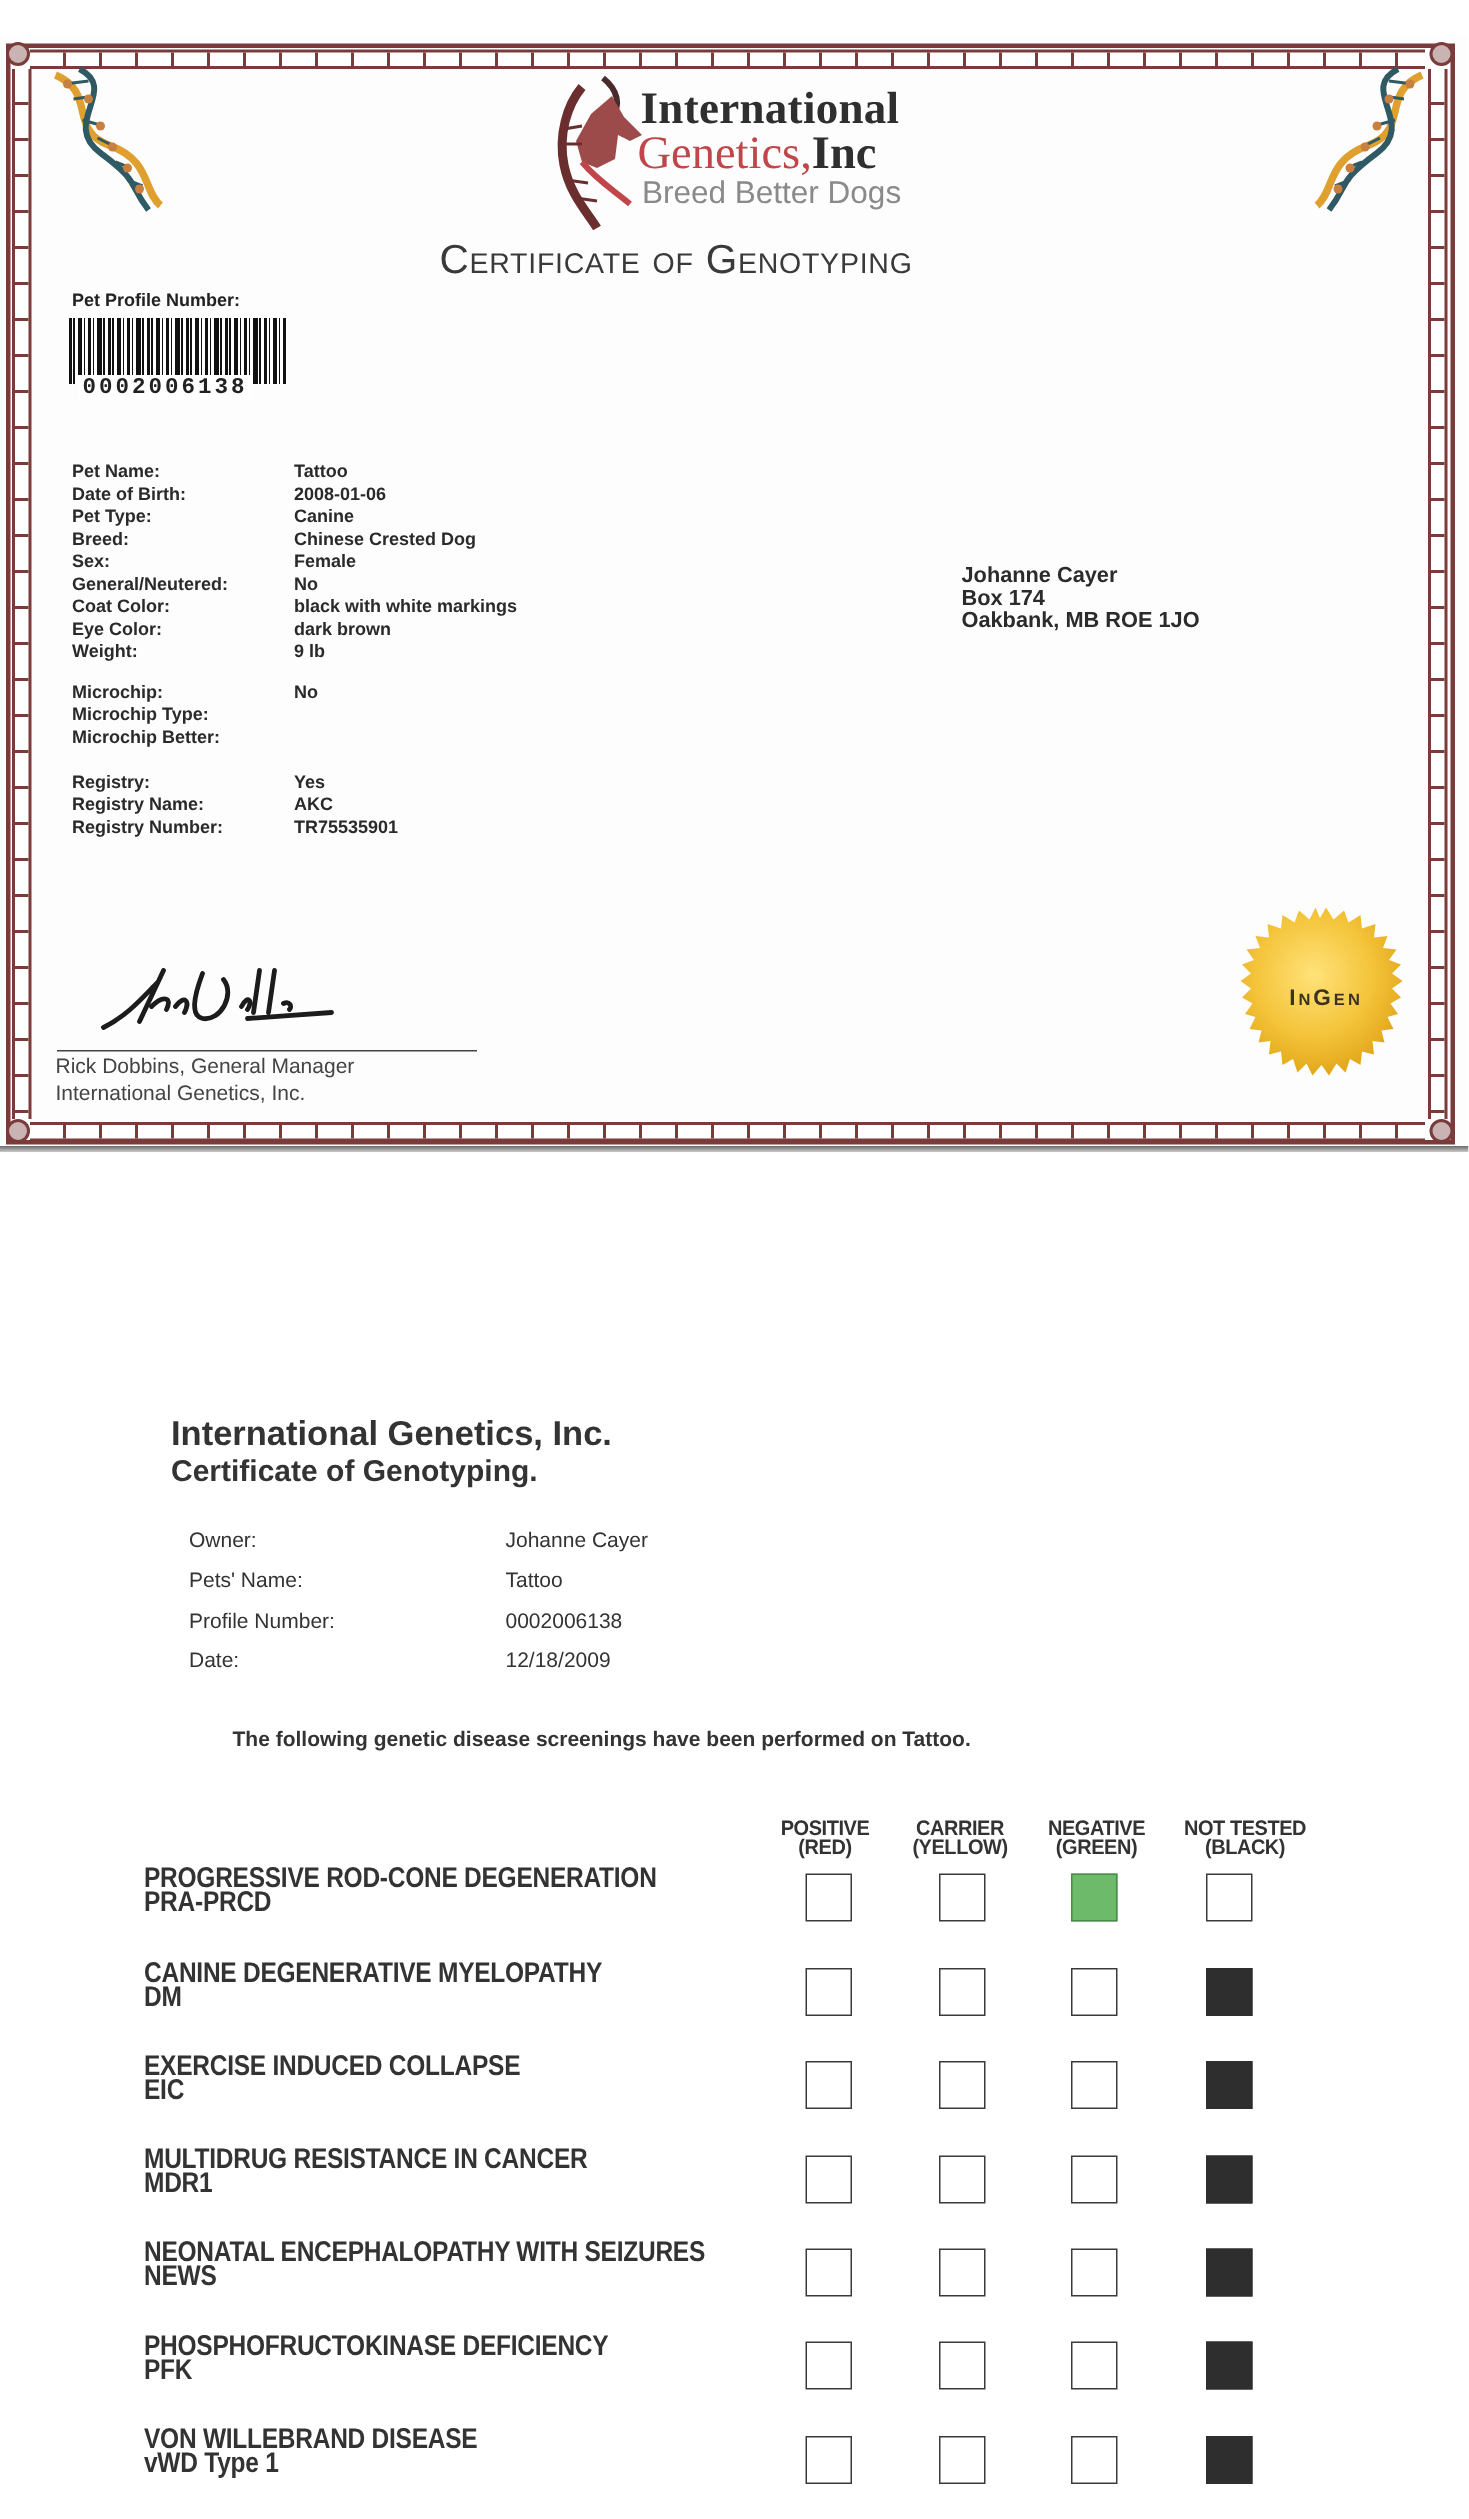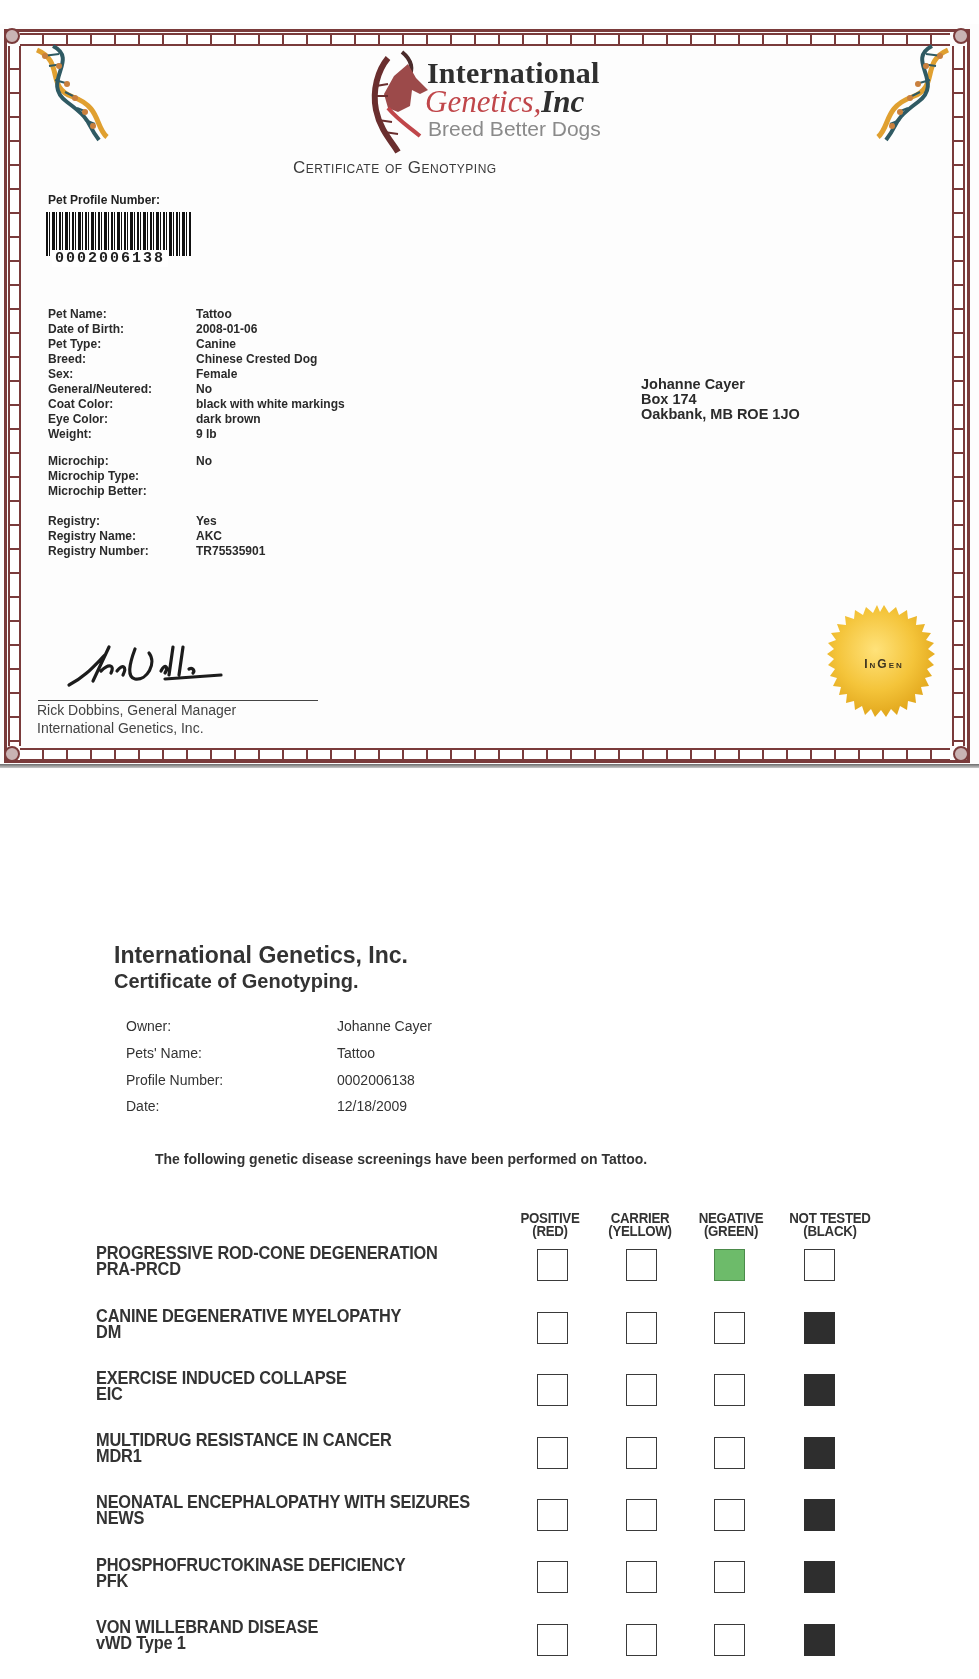--- a/index.html
+++ b/index.html
@@ -9,25 +9,25 @@
   .page1 { position:absolute; left:0; top:0; width:979px; height:745px; background:#fdfdfd;margin-top:24px; }
   .frame-outer { position:absolute; left:4px; top:5px; width:966px; height:734px; border:3px solid #7a3b3b; box-sizing:border-box; }
   .rail-h { position:absolute; height:9px; background:repeating-linear-gradient(90deg,#fff 0 22px,#7a3b3b 22px 24px); border-top:2px solid #7a3b3b; border-bottom:2px solid #7a3b3b; box-sizing:content-box; }
   .rail-v { position:absolute; width:9px; background:repeating-linear-gradient(180deg,#fff 0 22px,#7a3b3b 22px 24px); border-left:2px solid #7a3b3b; border-right:2px solid #7a3b3b; }
   .corner { position:absolute; width:16px; height:16px; border-radius:50%; border:2px solid #7a3b3b; background:#c9b3b3; box-sizing:border-box; }
   .shadow-line { position:absolute; left:0; top:740px; width:979px; height:4px; background:linear-gradient(#6b6b6b,#c9c9c9); }
 
   
   .logo-mark { position:absolute; left:358px; top:26px; width:72px; height:104px; }
   .logo-l1 { position:absolute; left:427px; top:32px; font-family:"Liberation Serif", serif; font-weight:bold; font-size:30px; color:#2f2f2f; letter-spacing:0.2px; }
-  .logo-l2 { position:absolute; left:425px; top:60px; font-family:"Liberation Serif", serif; font-size:31px; color:#c0464a;font-style:italic; }
+  .logo-l2 { position:absolute; left:425px; top:60px; font-family:"Liberation Serif", serif; font-size:31px; color:#c0464a; }
   .logo-l2 b { color:#2f2f2f; font-weight:bold; }
   .logo-l3 { position:absolute; left:428px; top:93px; font-size:21px; color:#8a8a8a; }
 
-  .cert-title { position:absolute; left:293px; top:134px; font-size:17px; color:#3a3a3a; font-variant:small-caps; letter-spacing:0.5px; }
+  .cert-title { position:absolute; left:293px; top:134px; font-size:27px; color:#3a3a3a; font-variant:small-caps; letter-spacing:0.5px; }
 
   .dna { position:absolute; width:90px; height:100px; }
 
   
   .pp-label { position:absolute; left:48px; top:169px; font-size:12px; font-weight:bold; color:#222; }
   .barcode { position:absolute; left:46px; top:188px; width:146px; height:44px; background:repeating-linear-gradient(90deg,#111 0 2px,#fff 2px 3px,#111 3px 4px,#fff 4px 6px,#111 6px 9px,#fff 9px 10px,#111 10px 11px,#fff 11px 13px); }
   .barcode-num { position:absolute; left:52px; top:226px; background:#fff; padding:0 3px; font-family:"Liberation Mono", monospace; font-weight:bold; font-size:15px; letter-spacing:2px; color:#222; }
 
   .kv { position:absolute; left:48px; font-size:12px; font-weight:bold; color:#2a2a2a; line-height:15px; }
   .kv .k { position:absolute; left:0; white-space:nowrap;text-align:center; }
@@ -35,21 +35,21 @@
 
   .address { position:absolute; left:641px; top:353px; font-size:14.5px; font-weight:bold; color:#2b2b2b; line-height:15px; }
 
   .certify { position:absolute; left:38px; top:594px; font-size:14px; color:#3b3b3b; letter-spacing:-0.3px; }
   .signature { position:absolute; left:65px; top:617px; width:160px; height:50px; }
   .sig-line { position:absolute; left:38px; top:676px; width:280px; border-top:1px solid #444; }
   .signer1 { position:absolute; left:37px; top:678px; font-size:14px; color:#444; }
   .signer2 { position:absolute; left:37px; top:696px; font-size:14px; color:#444; }
 
   .seal { position:absolute; left:822px; top:581px; width:124px; height:124px; }
-  .seal-text { position:absolute; left:822px; top:633px; width:124px; text-align:center; font-size:12px; font-weight:bold; letter-spacing:2px; color:#3b3320; font-variant:small-caps; }
+  .seal-text { position:absolute; left:822px; top:633px; width:124px; text-align:center; font-size:15px; font-weight:bold; letter-spacing:2px; color:#3b3320; font-variant:small-caps; }
 
   
   .p2-h1 { position:absolute; left:114px; top:942px; font-size:23px; font-weight:bold; color:#333; }
   .p2-h2 { position:absolute; left:114px; top:970px; font-size:20px; font-weight:bold; color:#333; }
   .p2-kv { position:absolute; left:114px; font-size:14px; color:#333; }
   .p2-kv .k { position:absolute; left:12px; white-space:nowrap; }
   .p2-kv .v { position:absolute; left:223px; white-space:nowrap; }
   .p2-intro { position:absolute; left:114px; top:1151px; font-size:14px; font-weight:bold; color:#333;margin-left:41px; }
 
   .col-head { position:absolute; top:1212px; width:110px; text-align:center; font-size:14px; font-weight:bold; color:#333; line-height:13px; letter-spacing:-0.3px; transform:scaleX(0.95); }

